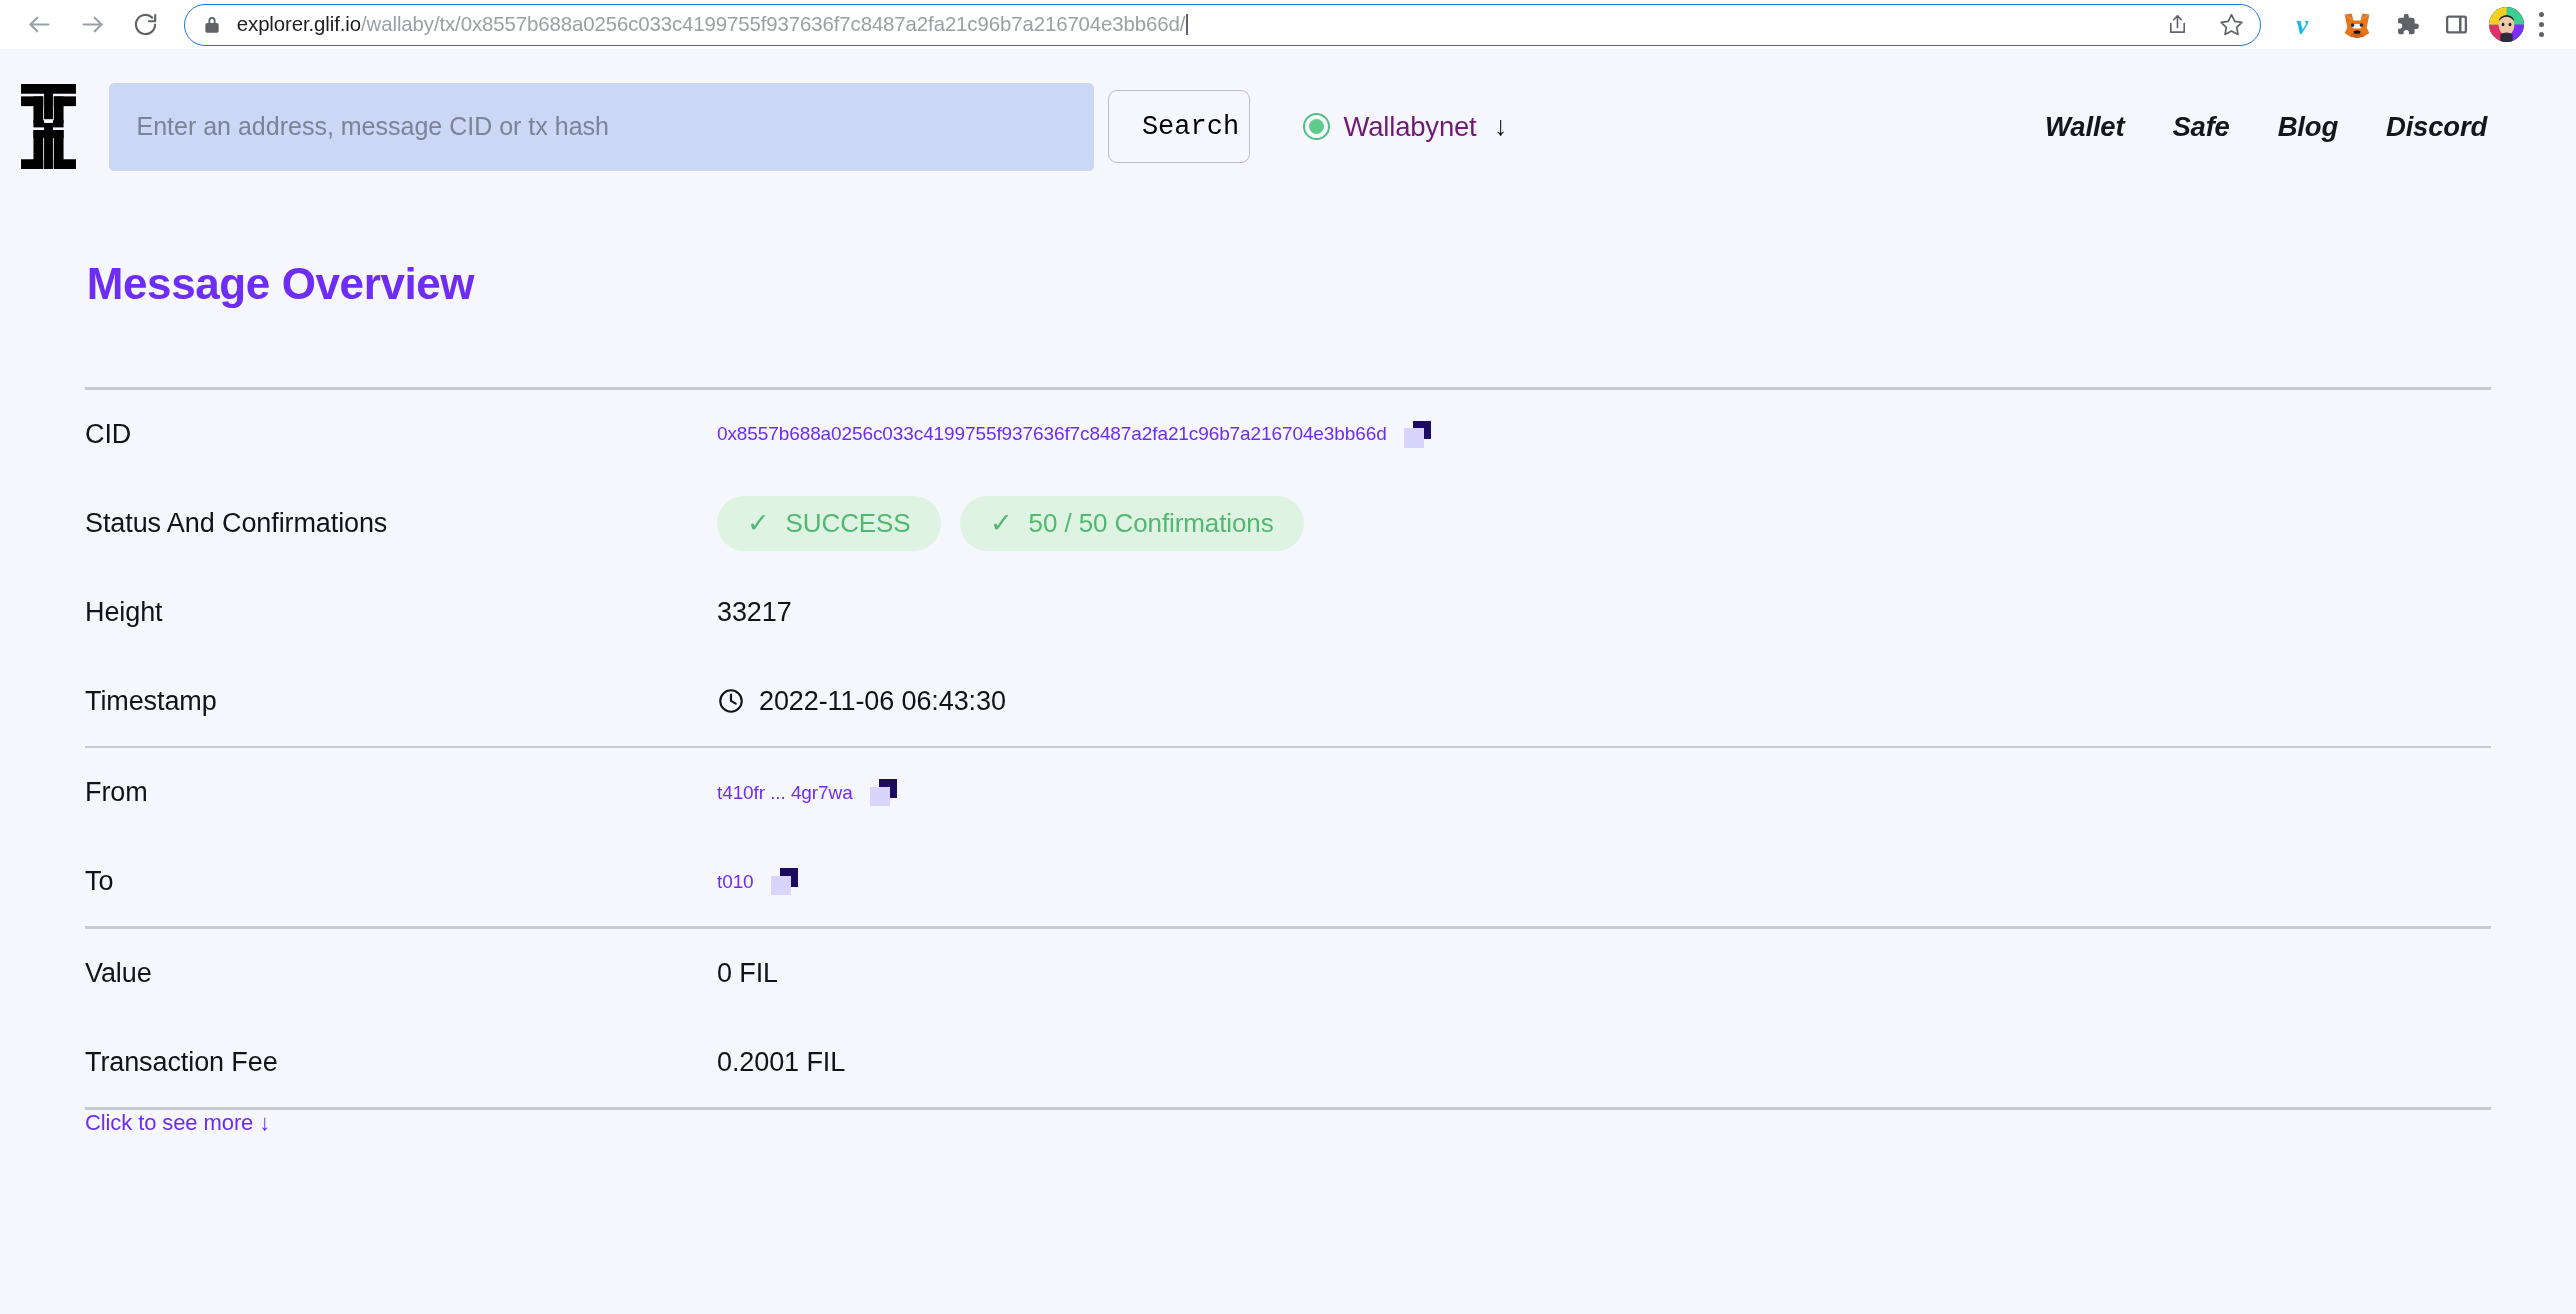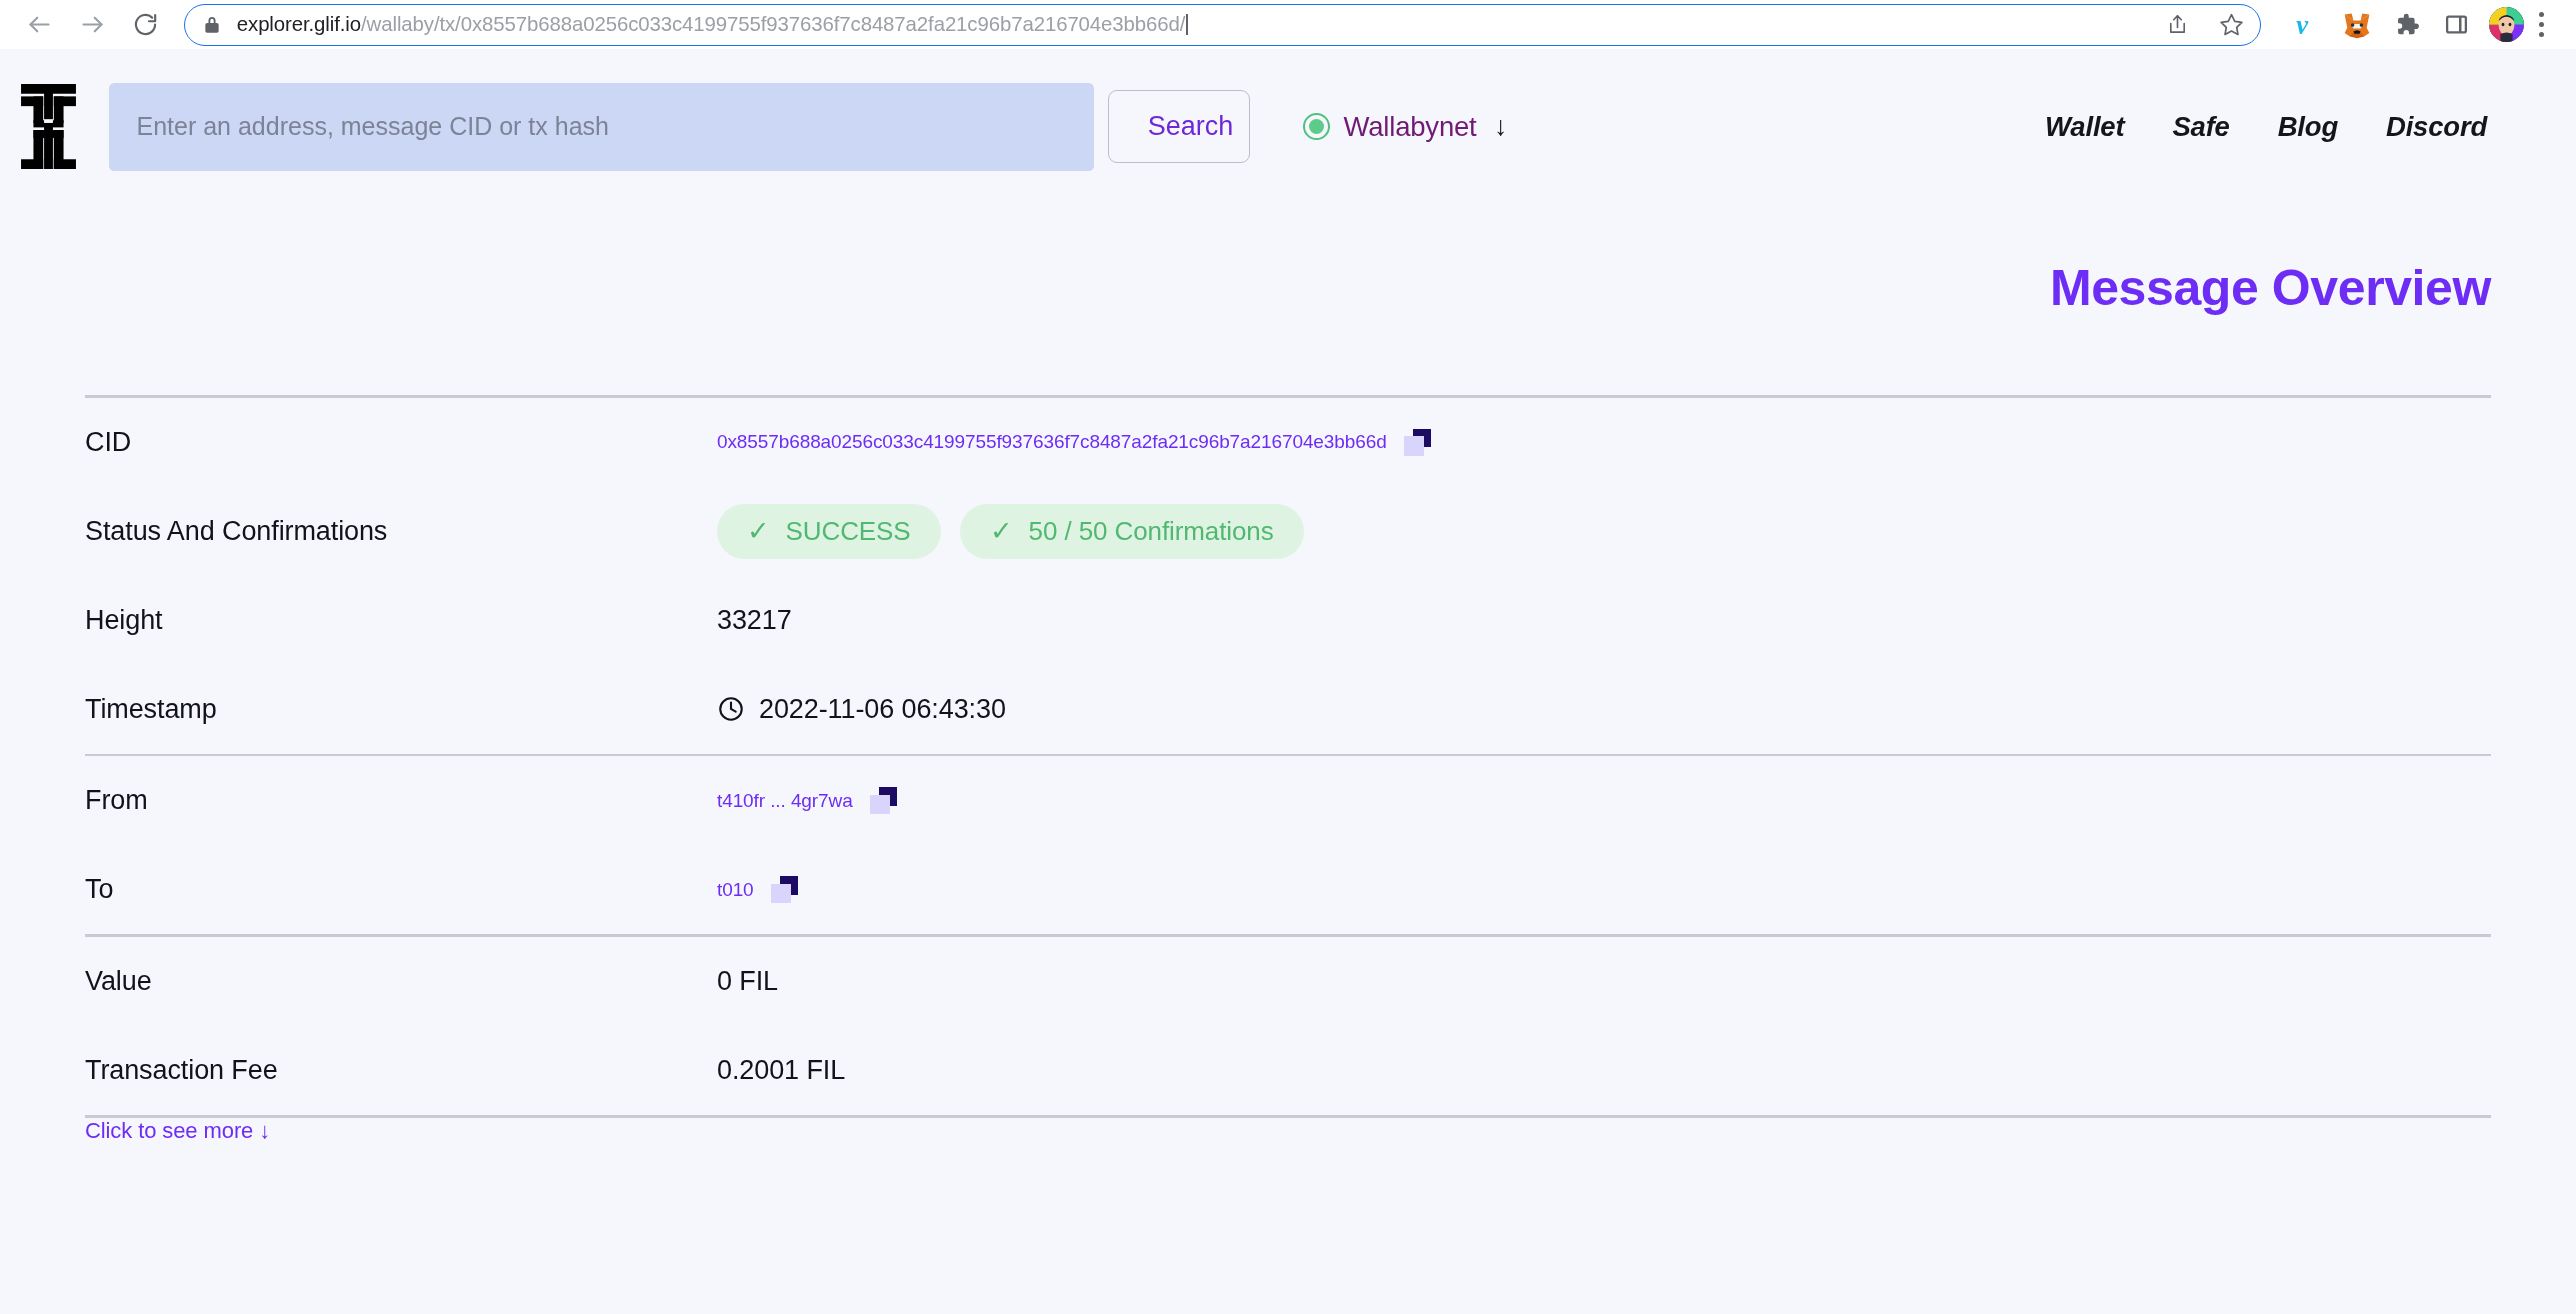--- a/index.html
+++ b/index.html
@@ -113,23 +113,23 @@
     font-size: 25px;
     color: #2e3440;
   }
   .search-input::placeholder { color: #7c8396; }
   .search-btn {
     width: 142px;
     height: 73px;
     background: #f6f7fc;
     border: 1.8px solid #b9bfcd;
     border-radius: 9px;
-    font-family: Liberation Sans, sans-serif;
+    font-family: Liberation Mono, monospace;
     font-size: 27px;
-    color: #6d28d9;
+    color: #000000;
     cursor: pointer;
     padding-left: 24px;
   }
   .network-selector {
     display: flex;
     align-items: center;
     gap: 14px;
     margin-left: 53px;
     cursor: pointer;
   }
@@ -164,27 +164,26 @@
     letter-spacing: -0.2px;
   }
 
   
   .page {
     width: 2576px;
     padding: 0 85px;
     position: relative;
   }
   .page-title {
-    font-size: 50px;
+    font-size: 44px;
     font-weight: 700;
     color: #6d2df5;
     letter-spacing: -0.4px;
     margin-top: 55px;
     margin-left: 1.8px;
-    text-align: right;
   }
   .divider {
     height: 2.7px;
     background: #c9cbd3;
     margin: 0;
   }
   .divider.top { margin-top: 78px; }
 
   .rows { width: 100%; }
   .row {

